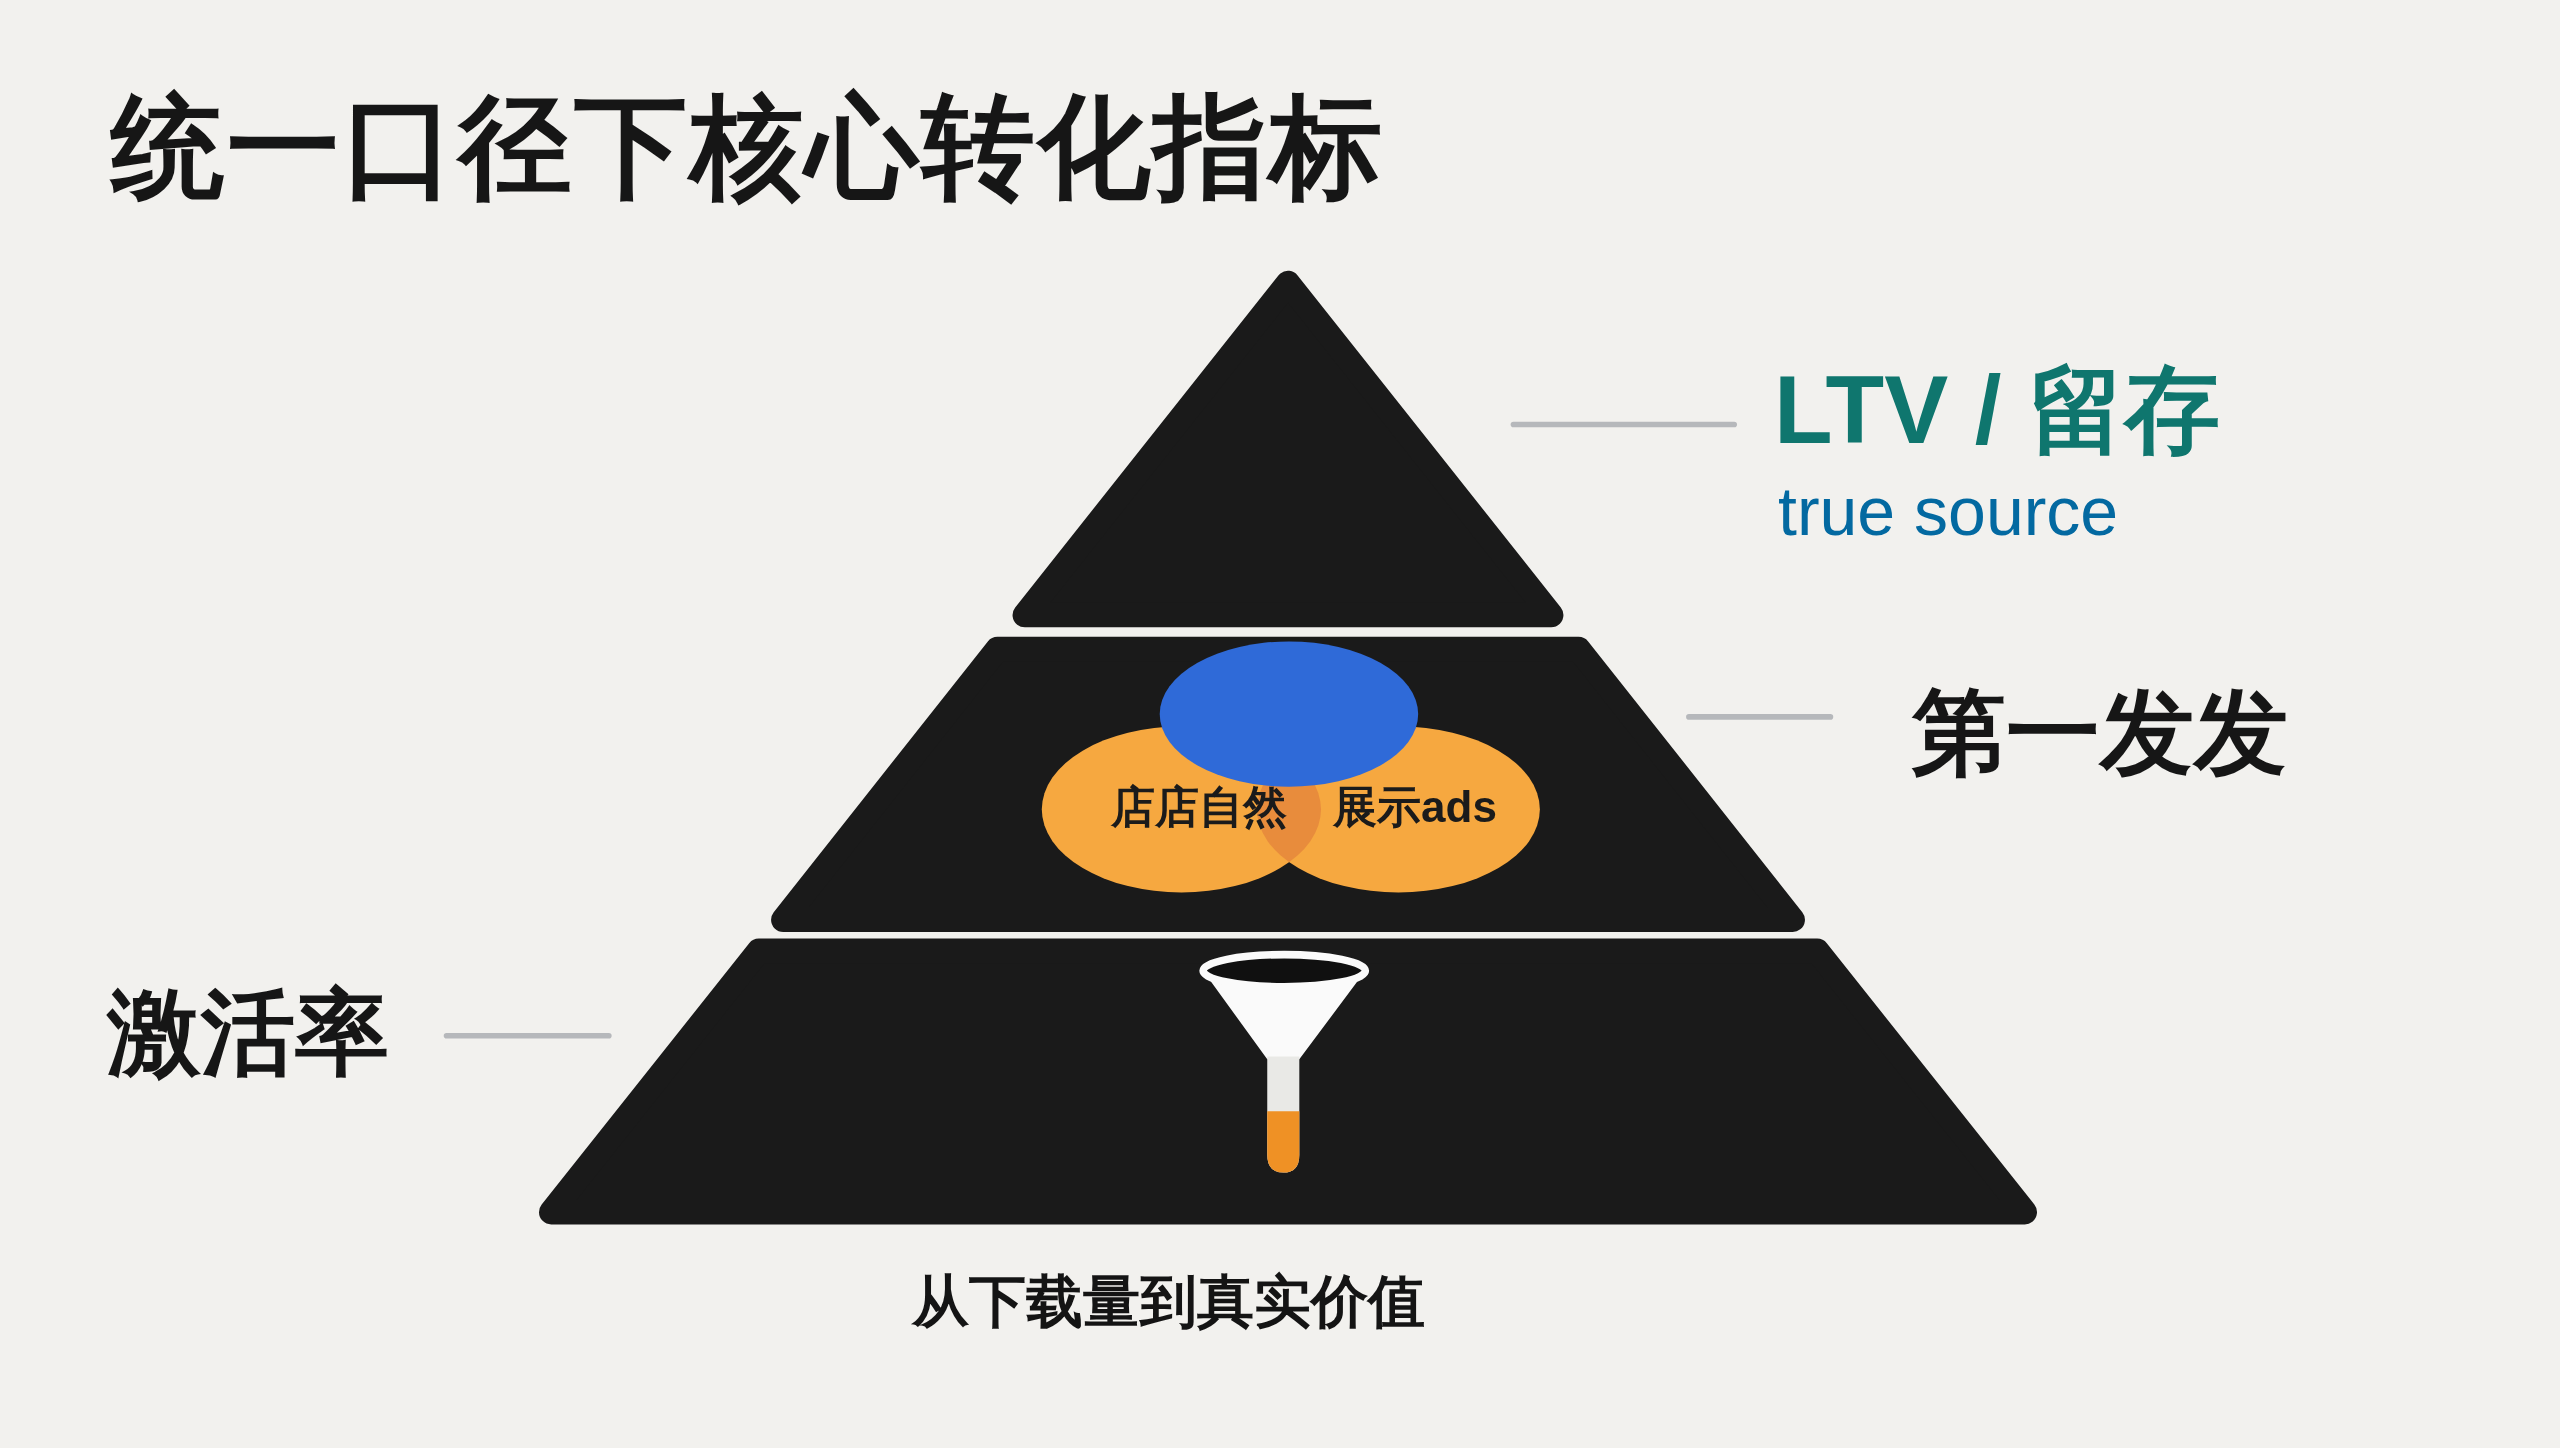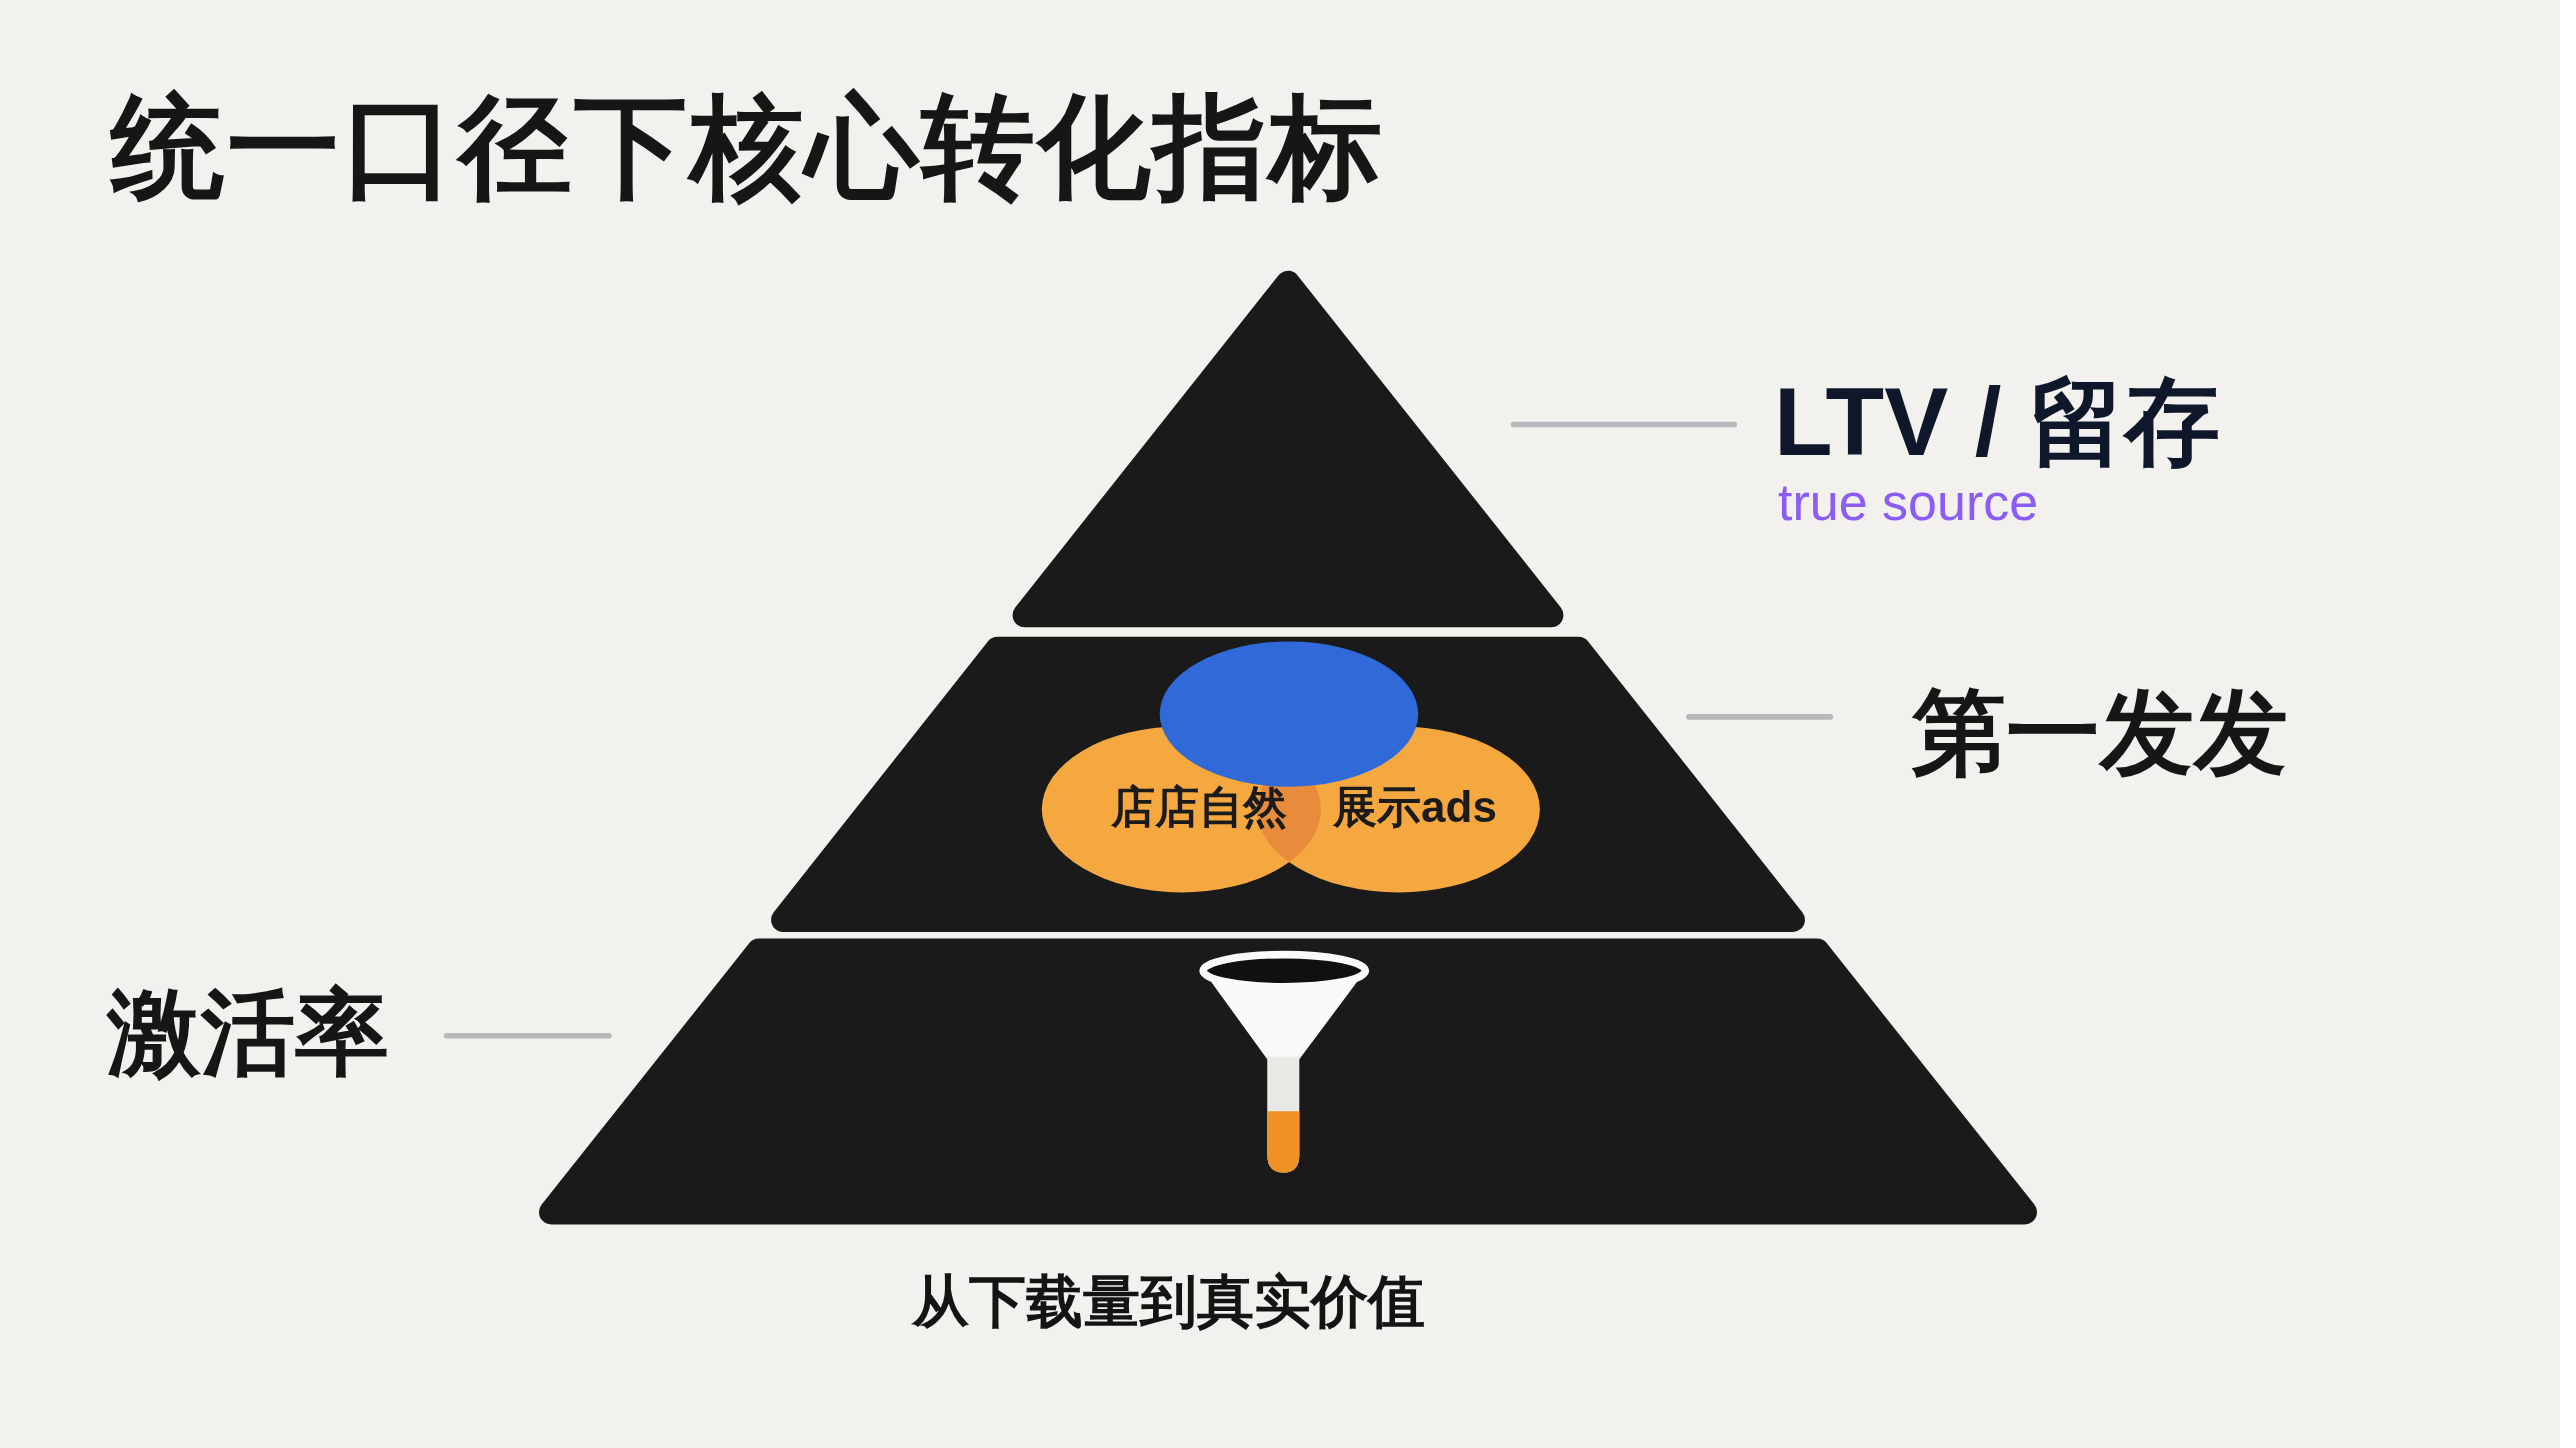--- a/index.html
+++ b/index.html
@@ -1,21 +1,21 @@
 <!DOCTYPE html>
 <html style="font-size:15px"><head>
 <meta charset="utf-8">
 <style>
   html,body{margin:0;padding:0;}
   body{font-family:"Liberation Sans","DejaVu Sans",sans-serif;}
   .canvas{position:relative;width:2560px;height:1448px;overflow:hidden;background:#f2f1ee;}
   .abs{position:absolute;}
   .title{left:111px;top:72px;font-size:113px;font-weight:800;color:#161616;letter-spacing:2.8px;white-space:nowrap;}
-  .ltv-label{left:1774px;top:359px;font-size:96px;font-weight:700;color:#0f172a;white-space:nowrap;}
-  .ltv-sub{left:1778px;top:472px;font-size:52px;font-weight:500;color:#8b5cf6;white-space:nowrap;}
+  .ltv-label{left:1774px;top:347px;font-size:96px;font-weight:700;color:#0f766e;white-space:nowrap;}
+  .ltv-sub{left:1778px;top:472px;font-size:68px;font-weight:500;color:#0369a1;white-space:nowrap;}
   .attr-label{left:1912px;top:670px;font-size:94px;font-weight:700;color:#161616;white-space:nowrap;}
   .act-label{left:107px;top:970px;font-size:94px;font-weight:700;color:#161616;white-space:nowrap;}
   .caption{left:912px;top:1264px;font-size:57px;font-weight:700;color:#141414;white-space:nowrap;}
   .venn-label{font-size:44px;font-weight:600;color:#1b1b1b;transform:translate(-50%,-50%);white-space:nowrap;}
   .venn-left{left:1199px;top:807px;}
   .venn-right{left:1415px;top:807px;}
   .funnel-caption{left:1347px;top:1049px;font-size:43px;font-weight:600;color:#f5f5f5;line-height:1.32;white-space:nowrap;}
   svg{position:absolute;left:0;top:0;}
 </style>
 </head>

